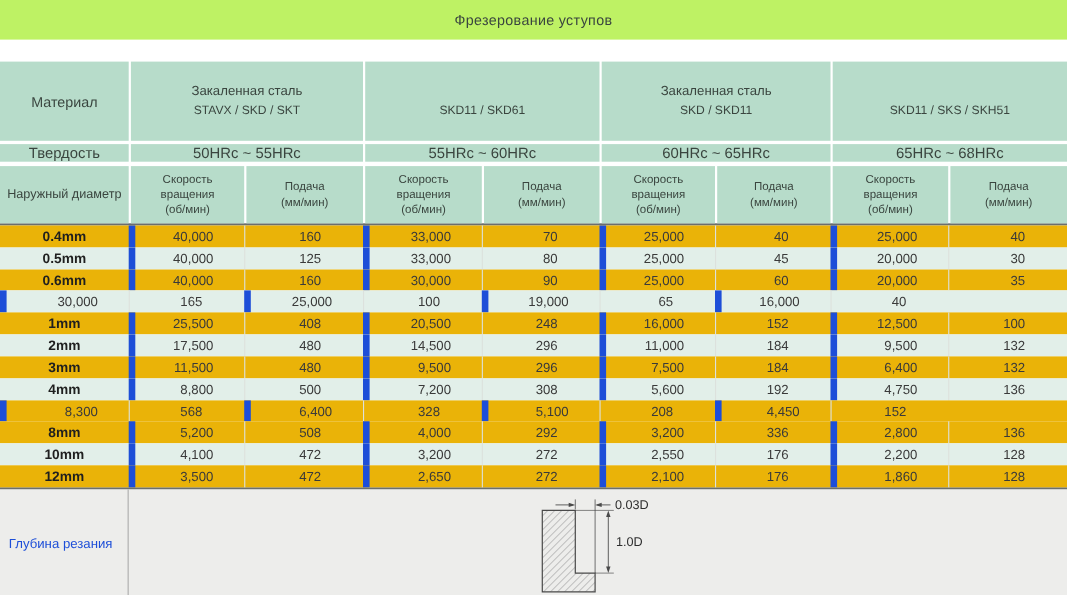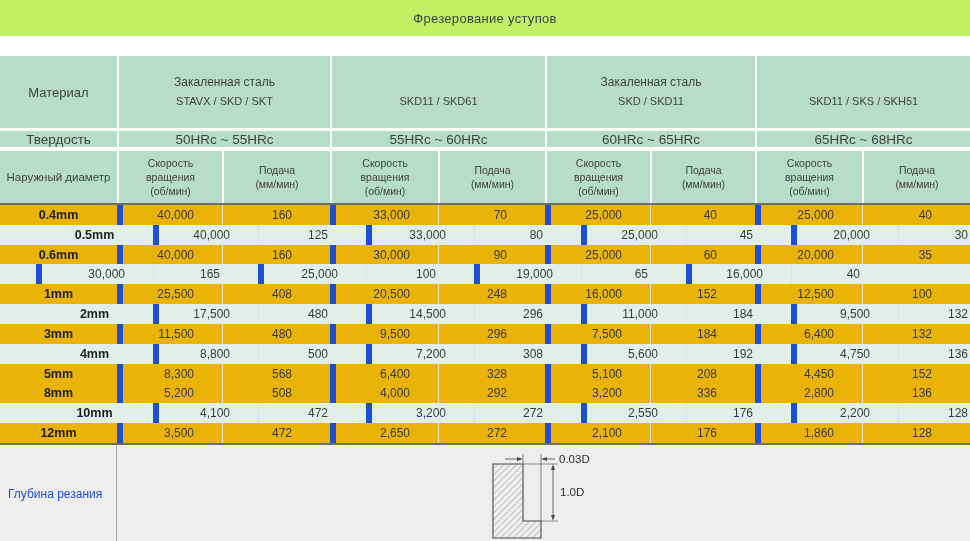--- a/index.html
+++ b/index.html
@@ -22,21 +22,21 @@
   
   .subgrid{display:grid;grid-template-columns:117px 103px 106px 106px 105px 103px 103px 105px 106px;
            column-gap:2px;height:52px;background:#fff;}
   .subgrid .hcell{font-size:10.5px;line-height:14px;}
   .subgrid .rowlabel{font-size:11.5px;text-align:center;}
   .darkline{height:2px;background:#6B6F6C;}
   
   #data-rows{height:238px;display:flex;flex-direction:column;}
   .drow{flex:1;display:grid;grid-template-columns:117px 105px 108px 108px 107px 105px 105px 107px 108px;
         background:#eab308;}
-  .drow.alt{background:#E2EFE9;padding-left:36px;}
+  .drow.alt{background:#E2EFE9;}
   .dcell{display:flex;align-items:center;justify-content:center;font-weight:bold;font-size:12.5px;color:#1F1F1F;}
   .vcell{display:flex;align-items:center;justify-content:flex-end;font-size:12px;color:#3A3A3A;box-sizing:border-box;}
   .vcell.speed{padding-right:28px;border-left:6px solid #1d4ed8;}
   .vcell.feed{padding-right:38px;border-left:1px solid #DCE1DD;}
   
   .bottom{height:98px;background:#EDEDEB;display:flex;}
   .bottom-label{width:117px;box-sizing:border-box;border-right:1px solid #ABABAB;display:flex;align-items:center;
                 padding-left:8px;font-size:12px;color:#1d4ed8;}
   .bottom-rest{flex:1;position:relative;}
   .diagram-svg{position:absolute;left:368px;top:6px;}
@@ -205,21 +205,20 @@
         <div class="vcell speed">8,800</div>
         <div class="vcell feed">500</div>
         <div class="vcell speed">7,200</div>
         <div class="vcell feed">308</div>
         <div class="vcell speed">5,600</div>
         <div class="vcell feed">192</div>
         <div class="vcell speed">4,750</div>
         <div class="vcell feed">136</div>
       </div>
       <div class="drow">
-        <div class="dcell">5mm</div>
         <div class="vcell speed">8,300</div>
         <div class="vcell feed">568</div>
         <div class="vcell speed">6,400</div>
         <div class="vcell feed">328</div>
         <div class="vcell speed">5,100</div>
         <div class="vcell feed">208</div>
         <div class="vcell speed">4,450</div>
         <div class="vcell feed">152</div>
       </div>
       <div class="drow">

